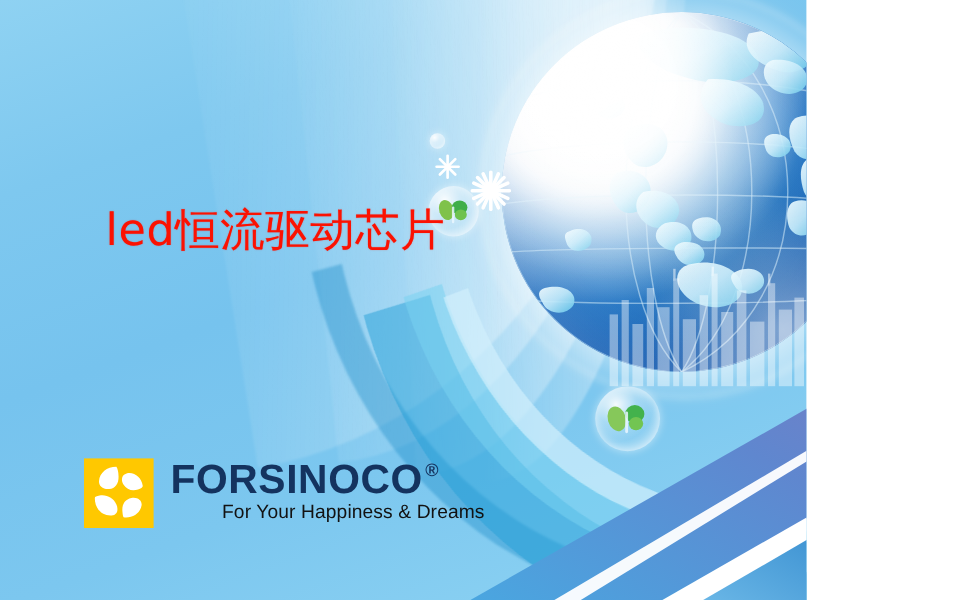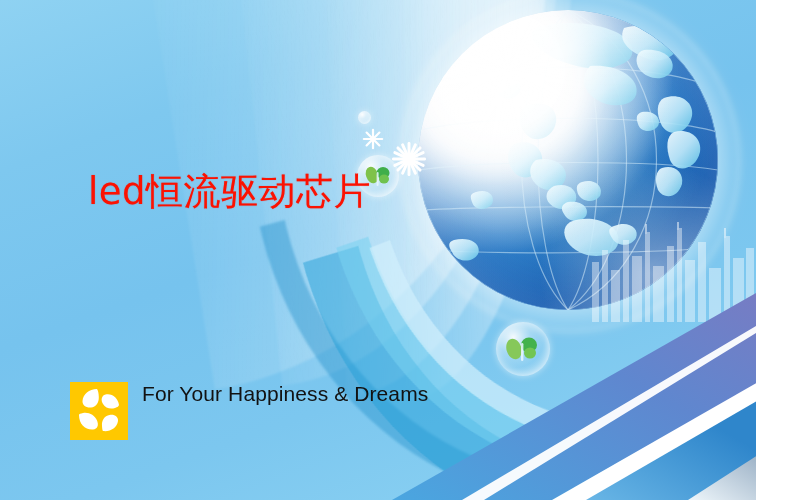--- a/index.html
+++ b/index.html
@@ -1,20 +1,20 @@
 <!DOCTYPE html>
 <html><head>
 <meta charset="utf-8">
 <style>
   html,body{margin:0;padding:0;background:#fff;}
   body{font-family:"Liberation Sans",sans-serif;}
 
   #slide{
     position:relative;
-    width:756px;height:500px;
+    width:672px;height:500px;
     overflow:hidden;
     background:linear-gradient(160deg,#8fd2f2 0%,#7ec8ef 22%,#76c3ee 45%,#7cc7ef 68%,#8fd4f3 100%);
   }
 
   
   .ribbon{position:absolute;pointer-events:none;}
   .rb1{left:170px;top:-180px;width:420px;height:540px;
        border-radius:0 0 100% 0;
        background:linear-gradient(100deg,rgba(255,255,255,0) 0%,rgba(255,255,255,.30) 60%,rgba(255,255,255,.05) 100%);
        transform:rotate(-9deg);filter:blur(1px);}
@@ -112,22 +112,22 @@
   #logo-text{margin-left:14px;padding-top:1px;}
   #logo-name{
     font-family:"Liberation Sans",sans-serif;
     font-weight:bold;font-size:34px;line-height:34px;
     color:#14335f;letter-spacing:.5px;white-space:nowrap;
     display:flex;align-items:flex-start;
   }
   #logo-reg{font-size:15px;line-height:15px;margin-left:2px;margin-top:2px;}
   #logo-tag{
     font-family:"Liberation Sans",sans-serif;
-    font-size:21px;line-height:20px;color:#121212;
-    margin-top:1px;white-space:nowrap;letter-spacing:.1px;
+    font-size:16px;line-height:20px;color:#121212;
+    margin-top:1px;white-space:nowrap;letter-spacing:.1px;margin-left:43px;
   }
 </style>
 </head>
 <body>
 
 <div id="slide">
 
   <div class="ribbon rb1"></div>
   <div class="ribbon rb2"></div>
   <div class="ribbon rb3"></div>
@@ -320,17 +320,21 @@
       <svg viewBox="0 0 58 58" aria-hidden="true">
         <g fill="#ffffff">
           <path d="M27 7 C 19 7 13 12 12.5 19 C 12.2 23 16 26 21 25.5 C 26 25 29 21 28.8 15 C 28.7 11 28 8.5 27 7 Z"></path>
           <path d="M49 23 C 48 16 42 11 35.5 12.5 C 31.5 13.5 30.5 18 33 22 C 35.5 26 40 27.5 45 26 C 47.5 25.2 48.8 24.2 49 23 Z"></path>
           <path d="M9 33 C 9 42 15 48 23 47.5 C 27.5 47.2 29 43 27 38.5 C 24.5 33 19 30 13 31 C 10.5 31.5 9 32 9 33 Z"></path>
           <path d="M33 49 C 40 50 47 46 48 39 C 48.5 35 44.5 32 39.5 33 C 34.5 34 31.5 38 32 44 C 32.2 47 32.5 48.5 33 49 Z"></path>
         </g>
       </svg>
     </div>
     <div id="logo-text">
+      <div id="logo-name">
+        <span>FORSINOCO</span>
+        <span id="logo-reg">®</span>
+      </div>
       <div id="logo-tag">For Your Happiness &amp; Dreams</div>
     </div>
   </div>
 
 </div>
 
 </body></html>

